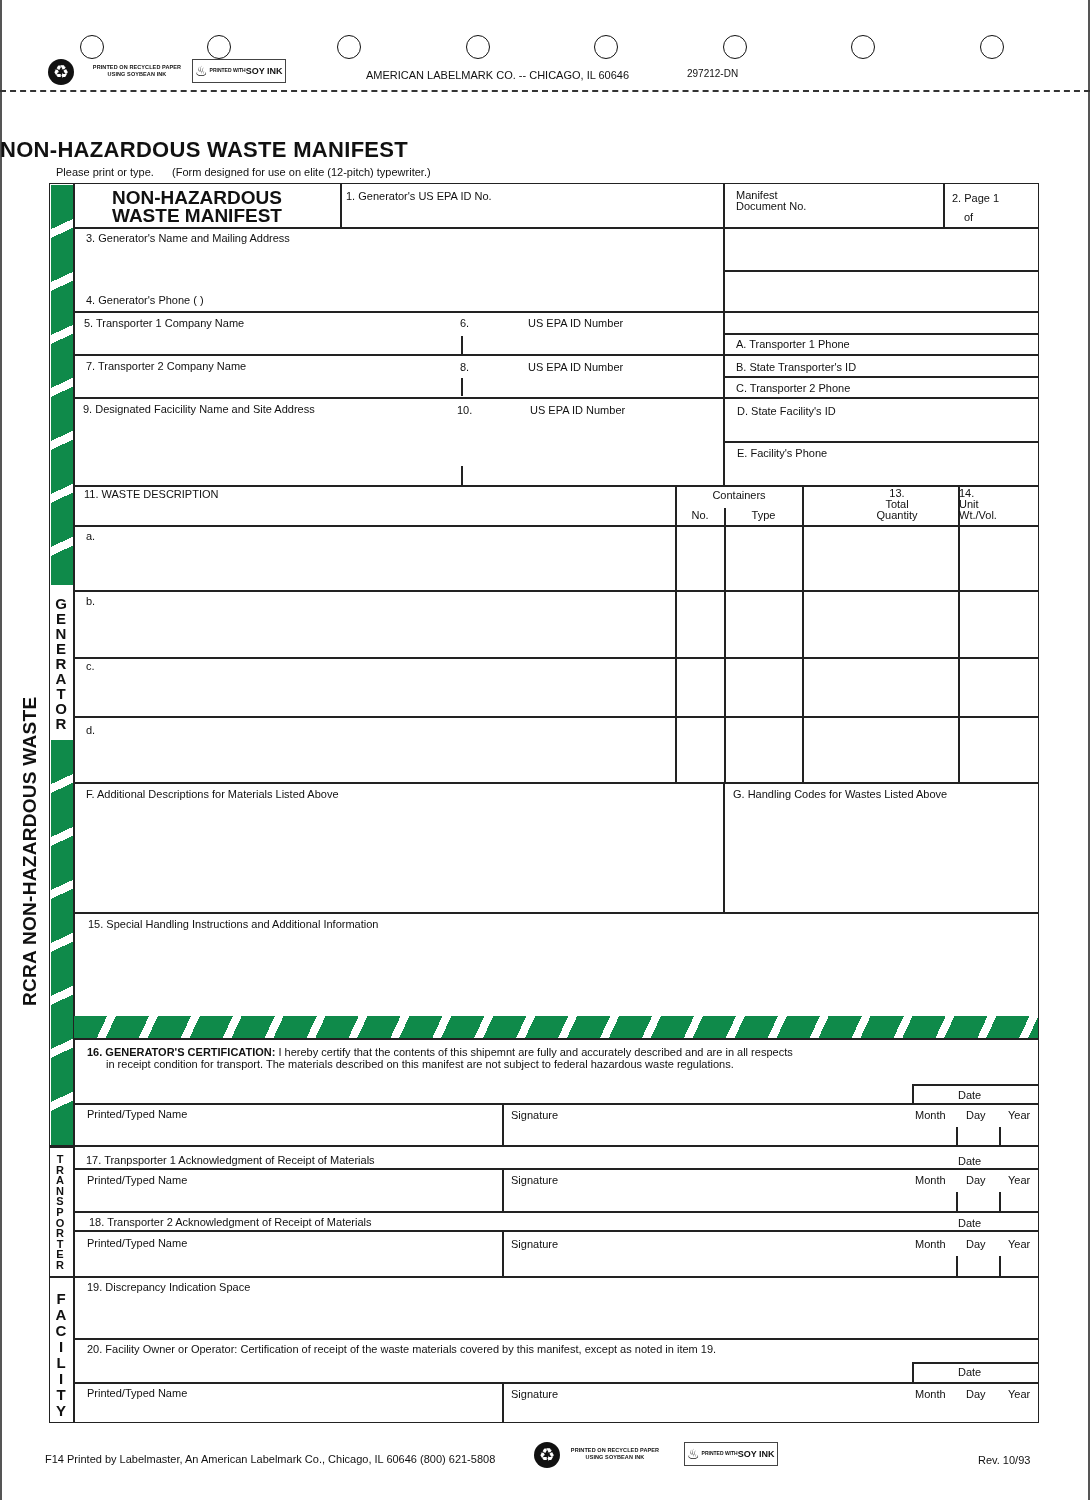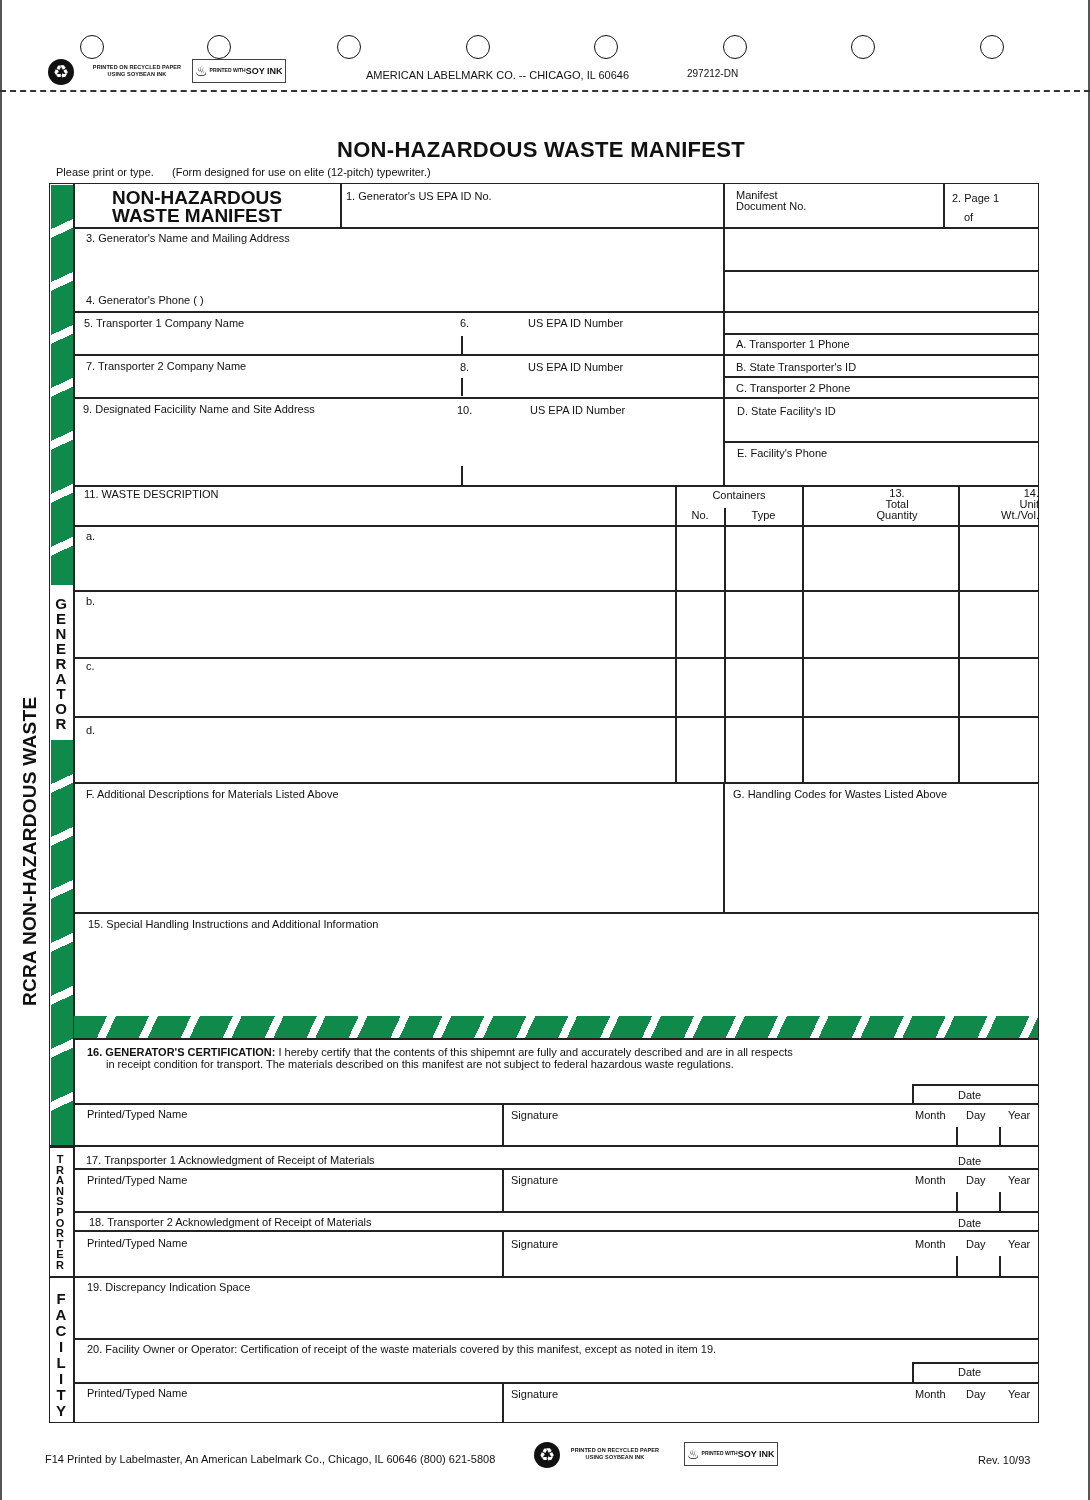--- a/index.html
+++ b/index.html
@@ -52,21 +52,21 @@
   <span class="flame">♨</span>
   <span class="soytxt">
       <span class="s1">PRINTED WITH</span>
       <span class="s2">SOY INK</span>
     </span>
 </div>
 <div class="abs small" style="left:366px;top:69px">AMERICAN LABELMARK CO.  --  CHICAGO, IL 60646</div>
 <div class="abs small" style="left:687px;top:68px;font-size:10px">297212-DN</div>
 <div class="abs dash"></div>
 
-<div class="abs" style="left:0;top:137px;width:1082px;text-align:center;font-weight:bold;font-size:22px;letter-spacing:0.3px">NON-HAZARDOUS WASTE MANIFEST</div>
+<div class="abs" style="left:0;top:137px;width:1082px;text-align:left;font-weight:bold;font-size:22px;letter-spacing:0.3px">NON-HAZARDOUS WASTE MANIFEST</div>
 <div class="abs small" style="left:56px;top:166px">Please print or type.</div>
 <div class="abs small" style="left:172px;top:166px">(Form designed for use on elite (12-pitch) typewriter.)</div>
 
 <div class="abs" style="left:49px;top:183px;width:990px;height:1240px;border:1.6px solid #222;box-sizing:border-box"></div>
 
 <div class="abs stripe" style="left:51px;top:185px;width:22px;height:400px"></div>
 <div class="abs" style="left:51px;top:585px;width:22px;height:155px;background:#fff"></div>
 <div class="abs stripe" style="left:51px;top:740px;width:22px;height:405px"></div>
 <div class="line v abs" style="left:73px;top:183px;height:1240px"></div>
 
@@ -133,21 +133,21 @@
 <div class="line v abs" style="left:802px;top:485px;height:298px"></div>
 <div class="line v abs" style="left:958px;top:485px;height:298px"></div>
 <div class="lbl" style="left:676px;top:489px;width:126px;text-align:center">Containers</div>
 <div class="lbl" style="left:676px;top:509px;width:48px;text-align:center">No.</div>
 <div class="lbl" style="left:725px;top:509px;width:77px;text-align:center">Type</div>
 <div class="lbl" style="left:803px;top:488px;width:188px;text-align:center;line-height:11px">
     <div>13.</div>
     <div>Total</div>
     <div>Quantity</div>
   </div>
-<div class="lbl" style="left:959px;top:488px;width:80px;text-align:right;line-height:11px">
+<div class="lbl" style="left:959px;top:488px;width:80px;text-align:left;line-height:11px">
     <div>14.</div>
     <div>Unit</div>
     <div>Wt./Vol.</div>
   </div>
 <div class="line h abs" style="left:73px;top:525px;width:966px"></div>
 
 <div class="lbl" style="left:86px;top:530px">a.</div>
 <div class="line h abs" style="left:73px;top:590px;width:966px"></div>
 <div class="lbl" style="left:86px;top:595px">b.</div>
 <div class="line h abs" style="left:73px;top:657px;width:966px"></div>

